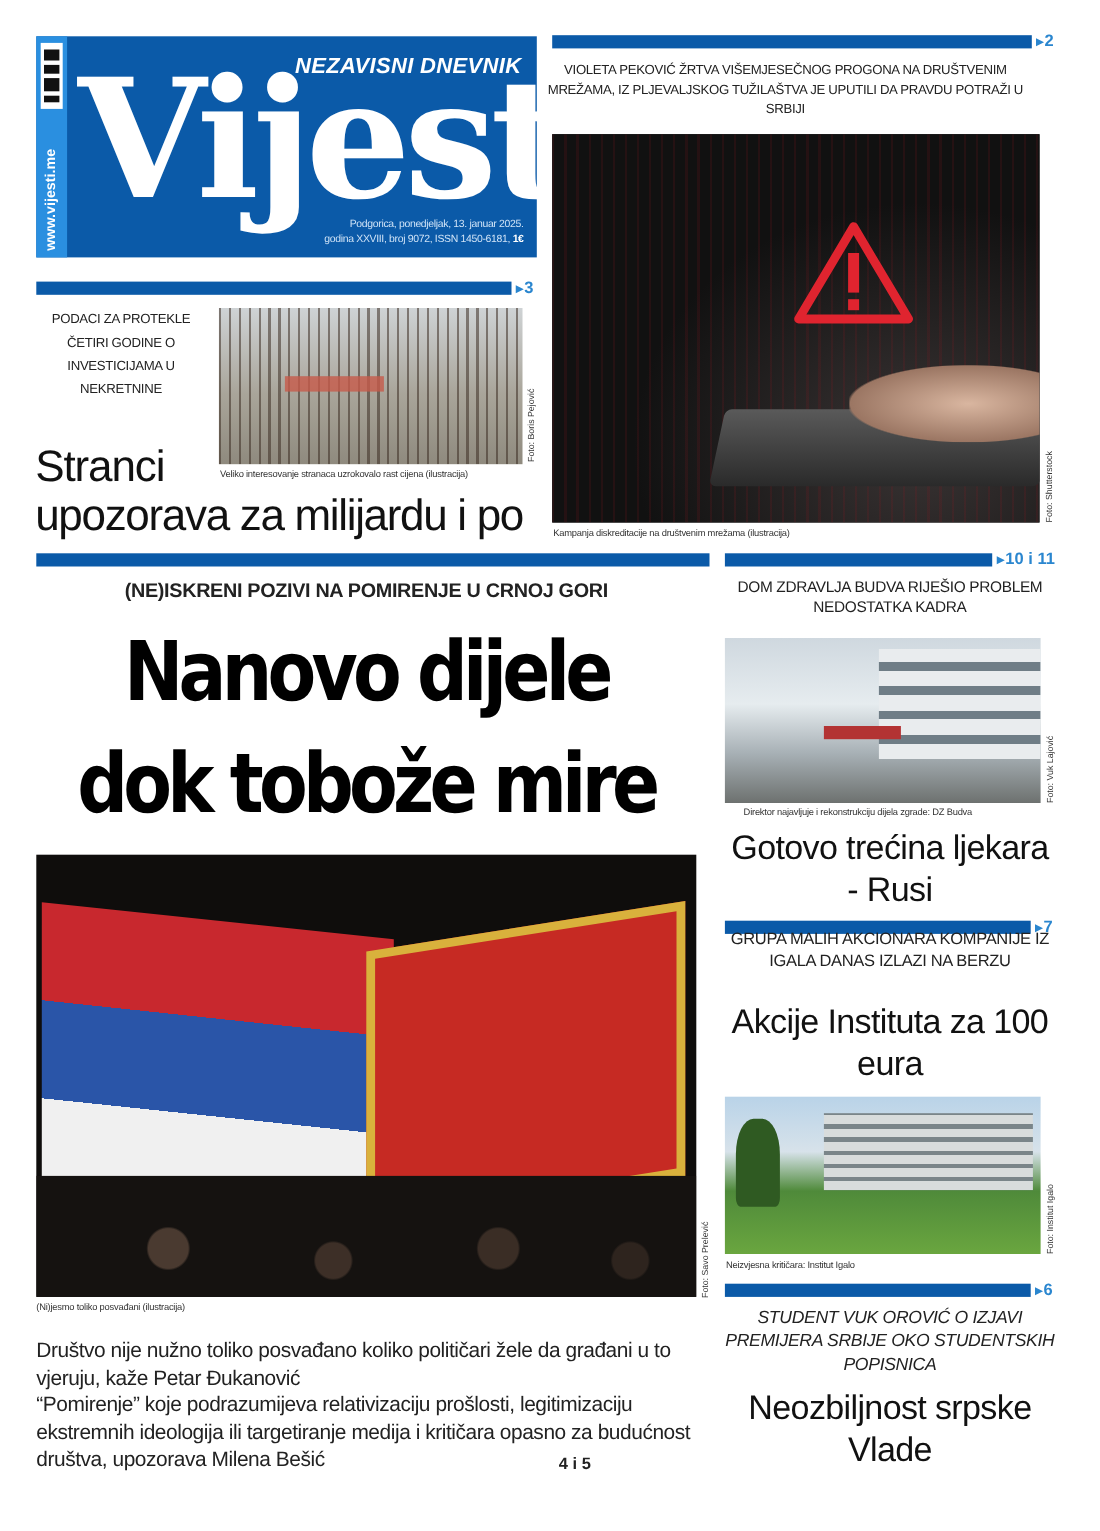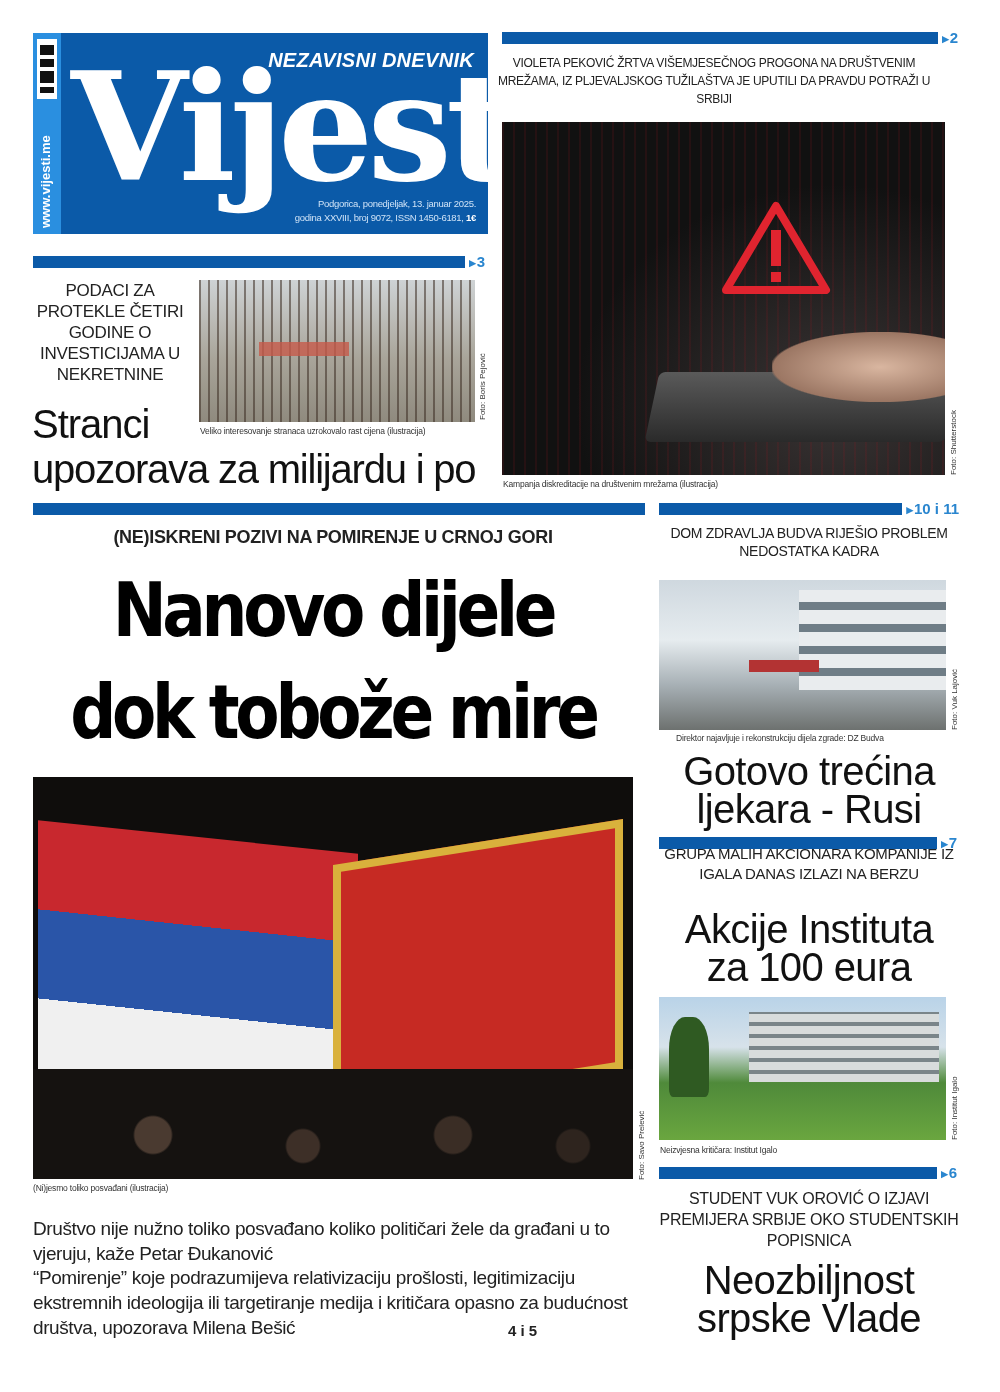--- a/index.html
+++ b/index.html
@@ -8,21 +8,21 @@
 
   .abs { position: absolute; }
 
   
   .bar { position: absolute; height: 12px; display: flex; align-items: center; }
   .bar .fill { height: 12px; background: #0b5aa8; flex: 1; }
   .bar .pg { color: #2a86cf; font-weight: bold; font-size: 15px; margin-left: 4px; white-space: nowrap; line-height: 12px; }
   .bar .pg::before { content: "\25B8"; font-size: 13px; margin-right: 1px; }
 
   .kicker { font-family: "Liberation Sans", sans-serif; text-transform: uppercase; text-align: center; color: #222; font-size: 15px; line-height: 19px; letter-spacing: -0.3px; }
-  .head-m { font-family: "Liberation Sans", sans-serif; text-align: center; color: #111; font-size: 40px; line-height: 38px; letter-spacing: -0.6px; }
+  .head-m { font-family: "Liberation Sans", sans-serif; text-align: center; color: #111; font-size: 31px; line-height: 38px; letter-spacing: -0.6px; }
   .caption { font-size: 8.5px; color: #333; white-space: nowrap; letter-spacing: -0.2px; }
   .credit { position: absolute; font-size: 8px; color: #333; writing-mode: vertical-rl; transform: rotate(180deg); white-space: nowrap; }
 
   
   #masthead { left: 33px; top: 33px; width: 455px; height: 201px; background: #0b5aa8; }
   #mast-strip { position: absolute; left: 0; top: 0; width: 28px; height: 201px; background: #2a8fe0; }
   #mast-barcode { position: absolute; left: 4px; top: 6px; width: 20px; height: 60px; background: #fff; }
   #mast-barcode i { position: absolute; left: 3px; width: 14px; background: #111; }
   #mast-url { position: absolute; left: 5px; top: 80px; height: 115px; font-size: 13px; font-weight: bold; color: #fff; writing-mode: vertical-rl; transform: rotate(180deg); }
   #mast-logo { position: absolute; left: 38px; top: -6px; font-family: "DejaVu Serif", "Liberation Serif", serif; font-weight: bold; font-size: 150px; line-height: 200px; color: #fff; letter-spacing: -6px; }
@@ -96,21 +96,21 @@
     <rect x="51" y="72" width="10" height="10" fill="#e0242f"></rect>
   </svg>
 </div>
 <div class="credit" style="left:949px;top:400px;height:75px;">Foto: Shutterstock</div>
 <div class="caption abs" style="left:503px;top:479px;">Kampanja diskreditacije na društvenim mrežama (ilustracija)</div>
 
 <div class="bar" style="left:33px;top:256px;width:452px;">
   <div class="fill"></div>
   <span class="pg">3</span>
 </div>
-<div class="kicker abs" style="left:36px;top:280px;width:148px;font-size:17px;line-height:21px;">PODACI ZA PROTEKLE ČETIRI GODINE O INVESTICIJAMA U NEKRETNINE</div>
+<div class="kicker abs" style="left:36px;top:280px;width:148px;font-size:12px;line-height:21px;">PODACI ZA PROTEKLE ČETIRI GODINE O INVESTICIJAMA U NEKRETNINE</div>
 <div id="photo-constr" class="photo">
   <div class="bars"></div>
   <div class="beam"></div>
 </div>
 <div class="credit" style="left:478px;top:348px;height:72px;">Foto: Boris Pejović</div>
 <div class="caption abs" style="left:200px;top:426px;">Veliko interesovanje stranaca uzrokovalo rast cijena (ilustracija)</div>
 <div class="abs" style="left:32px;top:401px;font-size:40px;line-height:46px;letter-spacing:-1px;color:#111;">Stranci</div>
 <div class="abs" style="left:32px;top:446px;font-size:40px;line-height:46px;letter-spacing:-1.2px;color:#111;white-space:nowrap;">upozorava za milijardu i po</div>
 
 <div class="bar" style="left:33px;top:503px;width:612px;">
@@ -155,14 +155,14 @@
   <div class="bldg"></div>
   <div class="tree"></div>
 </div>
 <div class="credit" style="left:950px;top:1065px;height:75px;">Foto: Institut Igalo</div>
 <div class="caption abs" style="left:660px;top:1145px;">Neizvjesna kritičara: Institut Igalo</div>
 
 <div class="bar" style="left:659px;top:1167px;width:298px;">
   <div class="fill"></div>
   <span class="pg">6</span>
 </div>
-<div class="kicker abs" style="left:656px;top:1188px;width:306px;font-size:16px;line-height:21px;">STUDENT VUK OROVIĆ O IZJAVI PREMIJERA SRBIJE OKO STUDENTSKIH POPISNICA</div>
+<div class="kicker abs" style="left:656px;top:1188px;width:306px;font-size:16px;line-height:21px;font-style:italic;">STUDENT VUK OROVIĆ O IZJAVI PREMIJERA SRBIJE OKO STUDENTSKIH POPISNICA</div>
 <div class="head-m abs" style="left:660px;top:1261px;width:298px;">Neozbiljnost srpske Vlade</div>
 
 </body></html>

